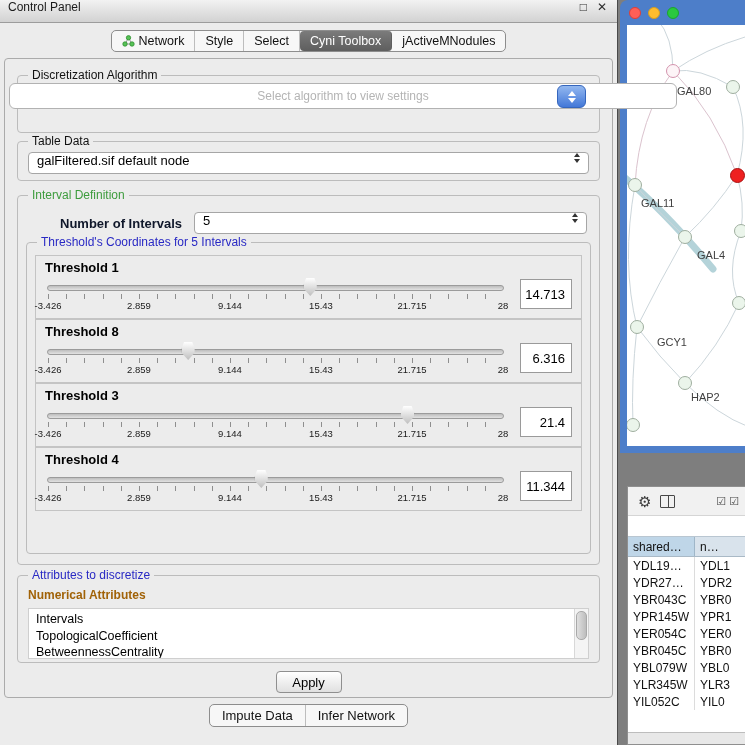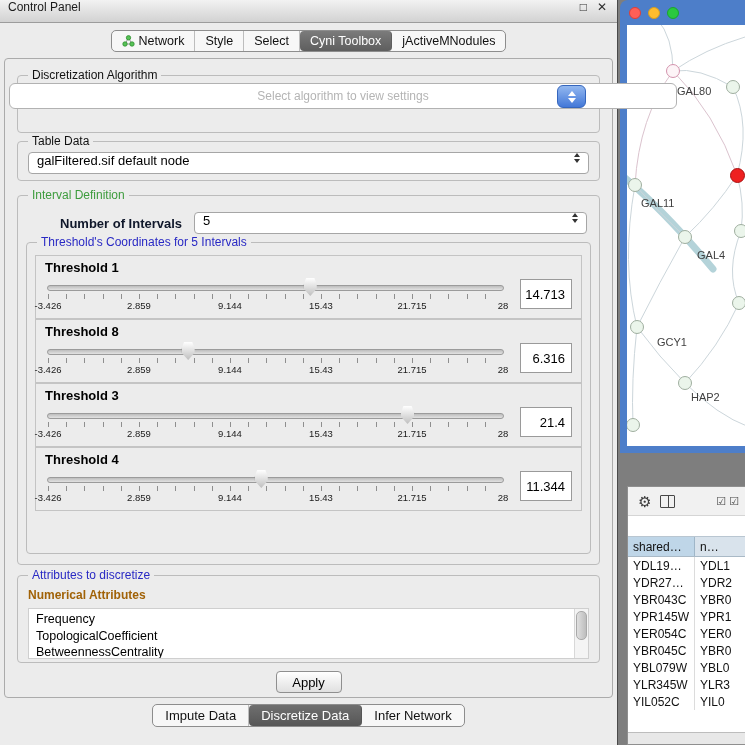--- a/index.html
+++ b/index.html
@@ -273,37 +273,36 @@
               </div>
             </div>
         </div>
       </div>
 
       <div class="gbox attrs-group">
         <span class="group-title blue">Attributes to discretize</span>
         <div class="attrs-heading">Numerical Attributes</div>
         <div class="attr-list">
           <div class="attr-items" id="attrItems">
-              <div class="attr-item">Frequency</div>
+              <div class="attr-item">Intervals</div>
               <div class="attr-item">TopologicalCoefficient</div>
               <div class="attr-item">BetweennessCentrality</div>
             </div>
           <div class="attr-scrollbar">
             <div class="attr-thumb"></div>
           </div>
         </div>
       </div>
 
       <button class="apply-btn">Apply</button>
     </div>
 
     <div class="bottom-tabs" id="bottomTabs">
         <div class="tabstrip">
           <div class="btab">Impute Data</div>
-          <div class="btab sel">Discretize Data</div>
           <div class="btab">Infer Network</div>
         </div>
       </div>
   </div>
 
   <div class="network-window">
     <div class="nw-titlebar">
       <span class="tl red"></span>
       <span class="tl yellow"></span>
       <span class="tl green"></span>

